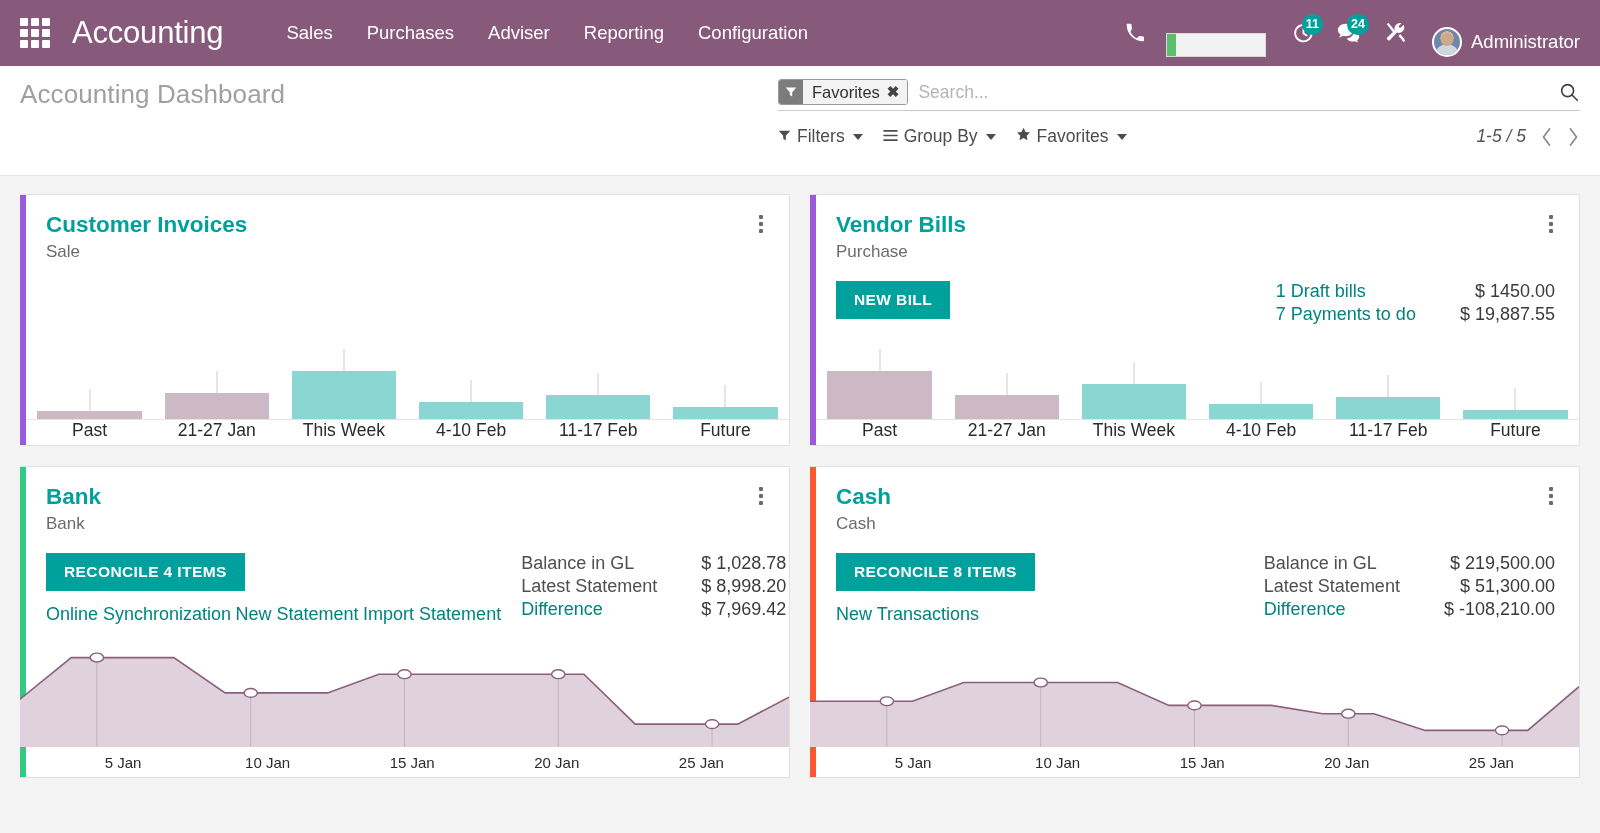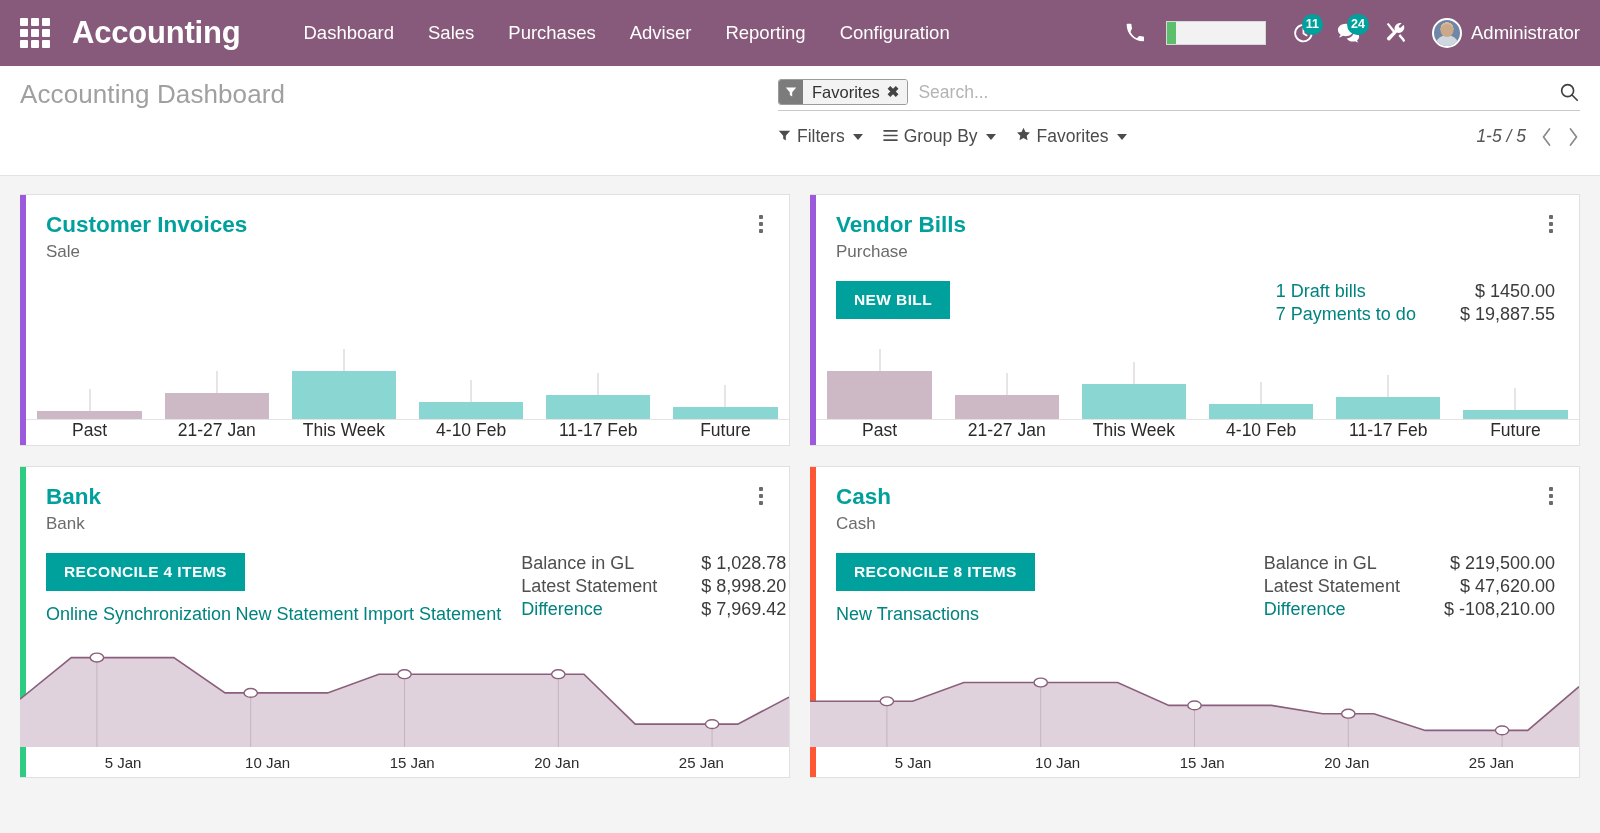--- a/index.html
+++ b/index.html
@@ -31,39 +31,39 @@
     margin-right: 20px;
   }
   .apps-grid span {
     width: 8px; height: 8px;
     background: #ffffff;
     border-radius: 1px;
   }
   .brand {
     color: #ffffff;
     font-size: 31px;
-    font-weight: bold;
+    font-weight: normal;
     letter-spacing: -0.2px;
     margin-right: 46px;
     white-space: nowrap;
   }
   .nav-menu { display: flex; align-items: center; gap: 0; }
   .nav-item {
     color: #ffffff;
     font-size: 18.5px;
     padding: 0 17px;
     line-height: 66px;
     cursor: pointer;
     white-space: nowrap;
   }
 
   .navbar-right {
     margin-left: auto;
     display: flex;
-    align-items: center;
+    align-items: flex-end;
     gap: 4px;
   }
   .sys-icon {
     color: #ffffff;
     position: relative;
     display: flex;
     align-items: center;
     justify-content: center;
     width: 42px; height: 48px;
     cursor: pointer;
@@ -420,21 +420,20 @@
       <span></span>
     <span></span>
       <span></span>
       <span></span>
     <span></span>
       <span></span>
       <span></span>
   </div>
   <div class="brand">Accounting</div>
   <div class="nav-menu">
-    <div class="nav-item">Dashboard</div>
     <div class="nav-item">Sales</div>
     <div class="nav-item">Purchases</div>
     <div class="nav-item">Adviser</div>
     <div class="nav-item">Reporting</div>
     <div class="nav-item">Configuration</div>
   </div>
 
   <div class="navbar-right">
     <div class="sys-icon">
       <svg width="20" height="20" viewBox="0 0 24 24" fill="#ffffff">
@@ -751,21 +750,21 @@
           </div>
         </div>
         <table class="kpi-table">
           <tbody>
               <tr>
             <td class="kpi-label plain">Balance in GL</td>
             <td class="kpi-value">$ 219,500.00</td>
           </tr>
           <tr>
             <td class="kpi-label plain">Latest Statement</td>
-            <td class="kpi-value">$ 47,620.00</td>
+            <td class="kpi-value">$ 51,300.00</td>
           </tr>
           <tr>
             <td class="kpi-label">Difference</td>
             <td class="kpi-value">$ -108,210.00</td>
           </tr>
         </tbody>
           </table>
       </div>
     </div>
     <div class="line-chart">

